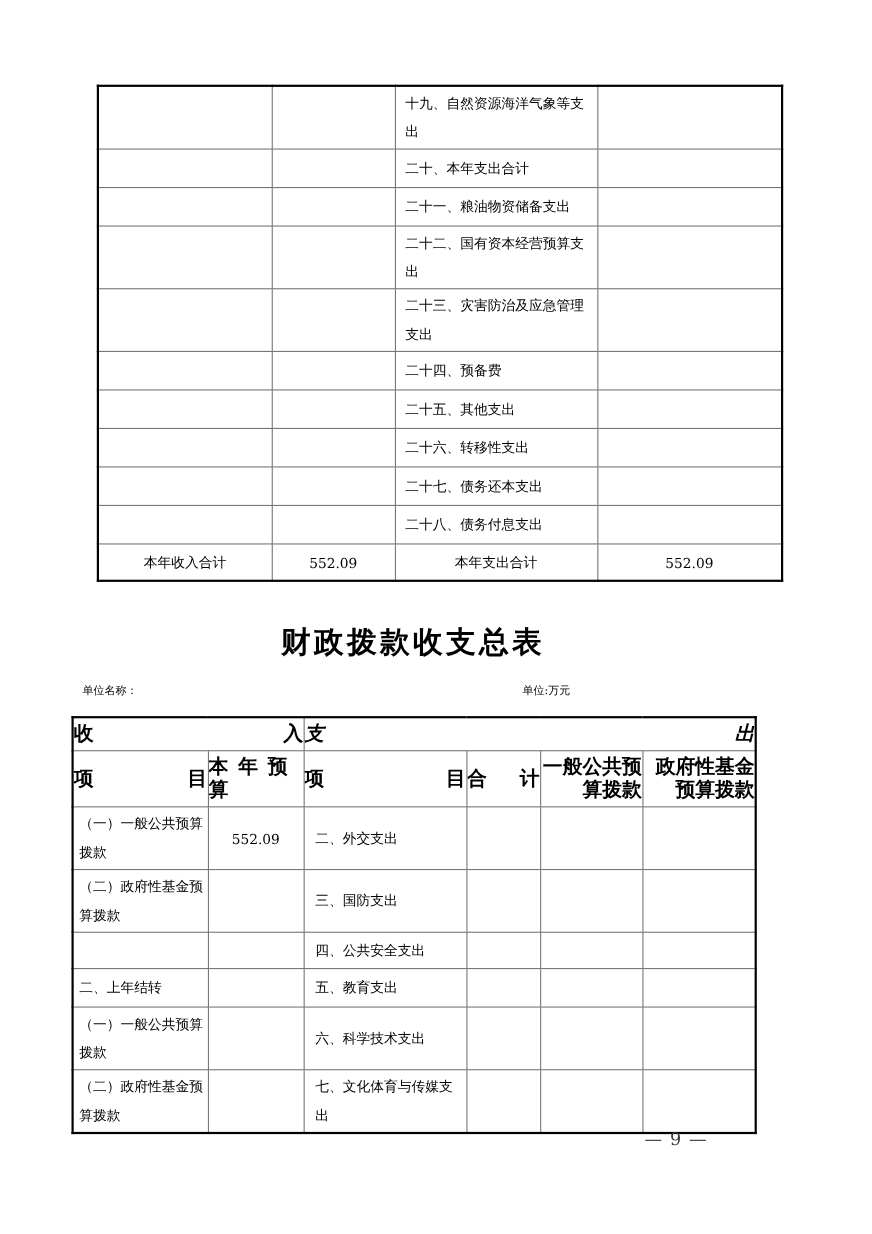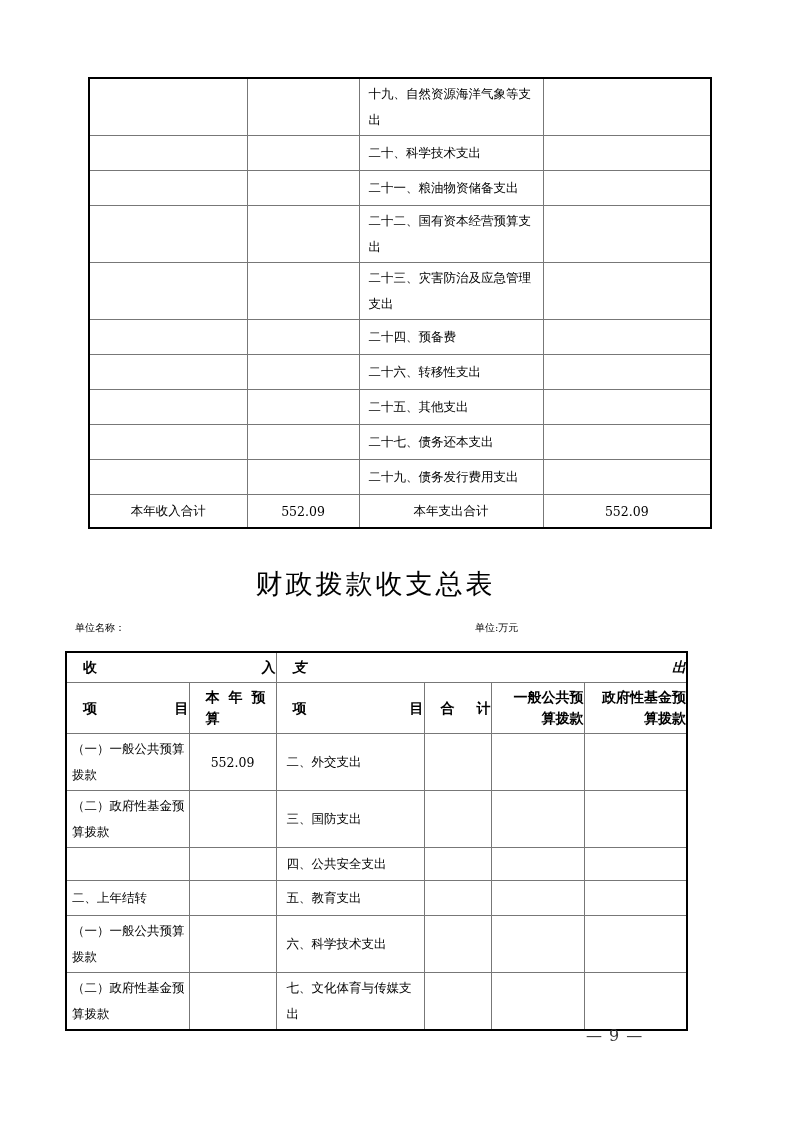--- a/index.html
+++ b/index.html
@@ -29,21 +29,21 @@
   .t1 tr.r52 td{height:52px;}
   .t1 tr.rtot td{height:32px;}
   .t1 .c-item{text-align:left;padding:2px 4px 2px 9px;line-height:26px;margin-left:47px;}
   .t1 .c-center{text-align:center;}
   
   .title{
     position:absolute;left:65px;top:566px;width:621px;
     margin:0;
     text-align:center;
     font-size:27px;
-    font-weight:normal;
+    font-weight:bold;
     letter-spacing:3px;
     font-family:"DejaVu Serif","Liberation Serif",serif;
   }
   .meta{
     position:absolute;left:65px;top:621px;width:621px;height:22px;
     font-size:10px;
     text-decoration:underline;
   }
   .meta .uname{position:absolute;left:10px;top:0;}
   .meta .uunit{position:absolute;left:410px;top:0;}
@@ -55,23 +55,22 @@
   }
   .t2 td{
     border:1px solid #777;
     padding:0;
     vertical-align:middle;
     overflow:hidden;
   }
   .t2 .hdr{
     font-family:"DejaVu Sans","Liberation Sans",sans-serif;
     font-weight:bold;
-    font-size:14px;
+    font-size:18px;
     line-height:21px;
-    padding-left:16px;
   }
   .t2 tr.hr1 td{height:29px;}
   .t2 tr.hr2 td{height:50px;}
   .just{text-align:justify;text-align-last:justify;}
   .h-shou{padding:0 34px;}
   .h-zhi{padding:0 118px;font-style:italic;}
   .h-xiang1{padding:0 14px;}
   .h-xiang2{padding:0 38px;}
   .h-heji{padding:0 10px;}
   .h-budget{text-align:left;padding:2px 2px 2px 10px;letter-spacing:9px;line-height:23px;}
@@ -109,21 +108,21 @@
     <tbody>
       <tr class="r30">
         <td></td>
         <td></td>
         <td class="c-item">十九、自然资源海洋气象等支出</td>
         <td></td>
       </tr>
       <tr class="r30">
         <td></td>
         <td></td>
-        <td class="c-item">二十、科学技术支出</td>
+        <td class="c-item">二十、本年支出合计</td>
         <td></td>
       </tr>
       <tr class="r30">
         <td></td>
         <td></td>
         <td class="c-item">二十一、粮油物资储备支出</td>
         <td></td>
       </tr>
       <tr class="r30">
         <td></td>
@@ -139,39 +138,39 @@
       </tr>
       <tr class="r30">
         <td></td>
         <td></td>
         <td class="c-item">二十四、预备费</td>
         <td></td>
       </tr>
       <tr class="r30">
         <td></td>
         <td></td>
+        <td class="c-item">二十五、其他支出</td>
+        <td></td>
+      </tr>
+      <tr class="r30">
+        <td></td>
+        <td></td>
         <td class="c-item">二十六、转移性支出</td>
         <td></td>
       </tr>
       <tr class="r30">
         <td></td>
         <td></td>
-        <td class="c-item">二十五、其他支出</td>
-        <td></td>
-      </tr>
-      <tr class="r30">
-        <td></td>
-        <td></td>
         <td class="c-item">二十七、债务还本支出</td>
         <td></td>
       </tr>
       <tr class="r30">
         <td></td>
         <td></td>
-        <td class="c-item">二十九、债务发行费用支出</td>
+        <td class="c-item">二十八、债务付息支出</td>
         <td></td>
       </tr>
       <tr class="rtot">
         <td class="c-center">本年收入合计</td>
         <td class="c-center">552.09</td>
         <td class="c-center">本年支出合计</td>
         <td class="c-center">552.09</td>
       </tr>
     </tbody>
   </table>

